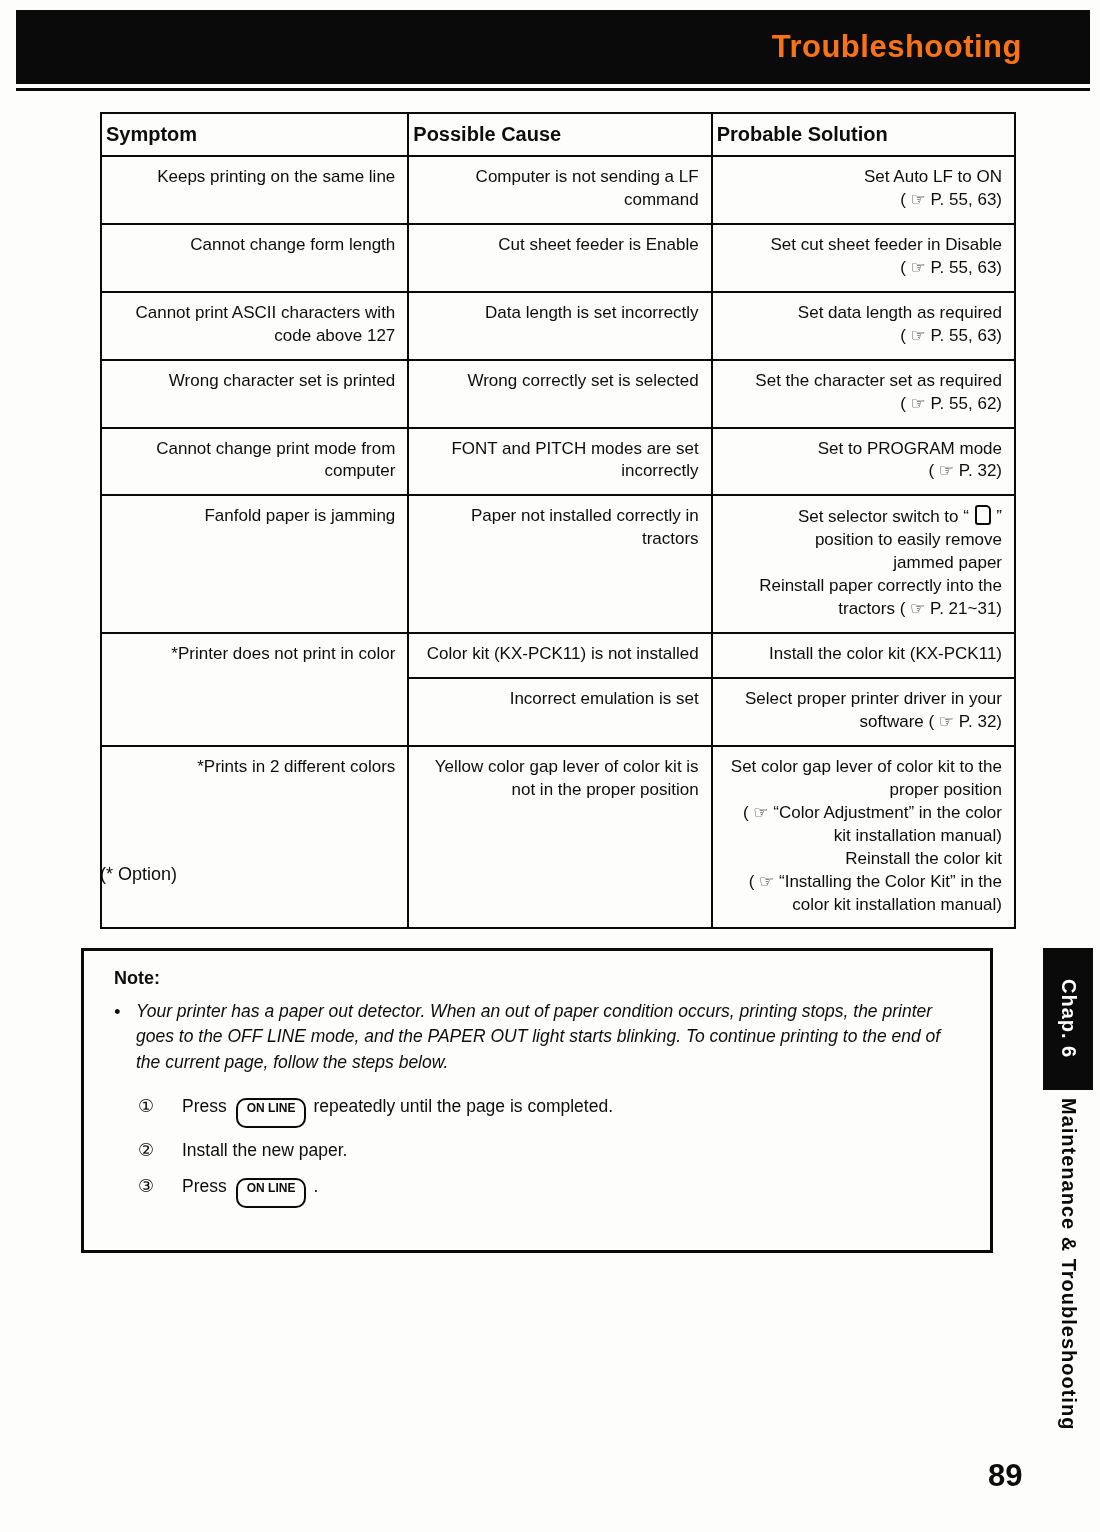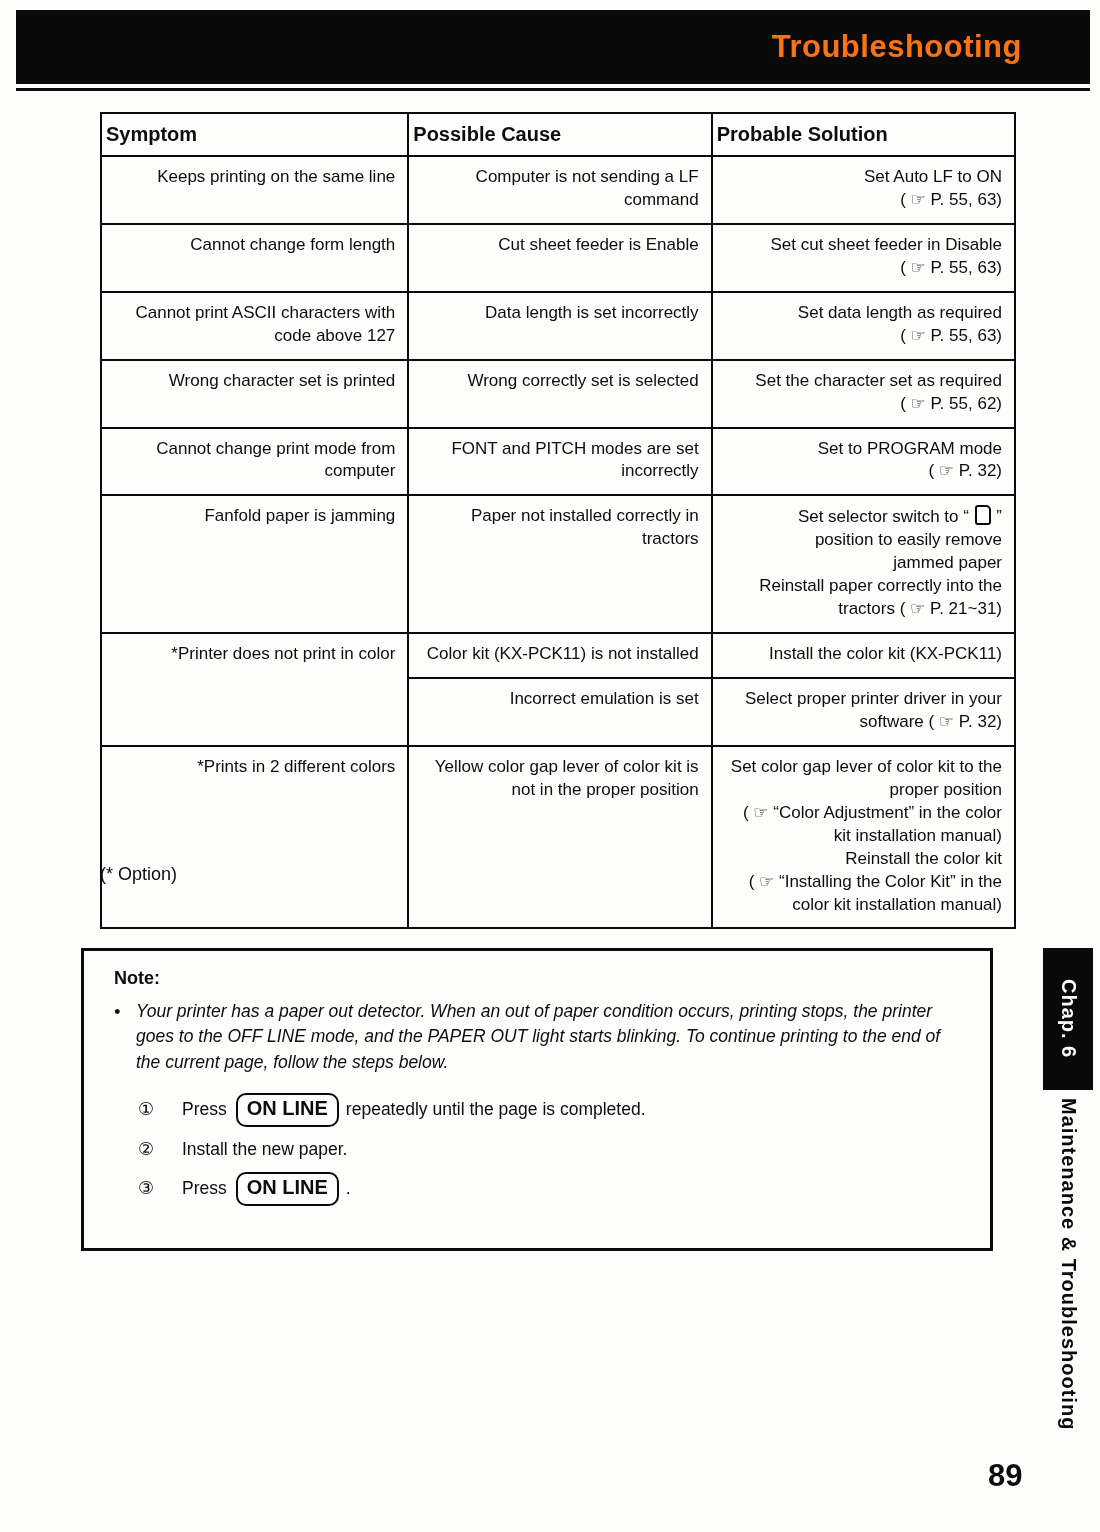--- a/index.html
+++ b/index.html
@@ -61,21 +61,21 @@
   }
   .note-title{font-weight:700;font-size:18px;margin-bottom:8px;}
   .note-bullet{display:flex;margin-bottom:6px;font-style:italic;}
   .note-bullet .bullet{width:22px;flex:0 0 22px;}
   .note-bullet .bullet::before{content:"•";font-size:18px;}
   .note-steps{margin:18px 0 20px 24px;}
   .step{display:flex;align-items:baseline;margin-bottom:9px;}
   .step-num{width:44px;flex:0 0 44px;font-size:18px;}
   .online-btn{
     display:inline-block;border:2px solid #0a0a0a;border-radius:10px;
-    padding:0 9px 3px 9px;font-weight:700;font-size:20px;line-height:1.35;
+    padding:0 9px 10px 9px;font-weight:700;font-size:12px;line-height:1.35;
     margin:0 7px;white-space:nowrap;
   }
   .step-pre{margin-right:2px;}
   
   .chap-box{
     position:absolute;left:1043px;top:948px;width:50px;height:142px;
     background:#0a0a0a;color:#fff;
     writing-mode:vertical-rl;
     display:flex;align-items:center;justify-content:center;
     font-size:20px;font-weight:700;letter-spacing:1px;

